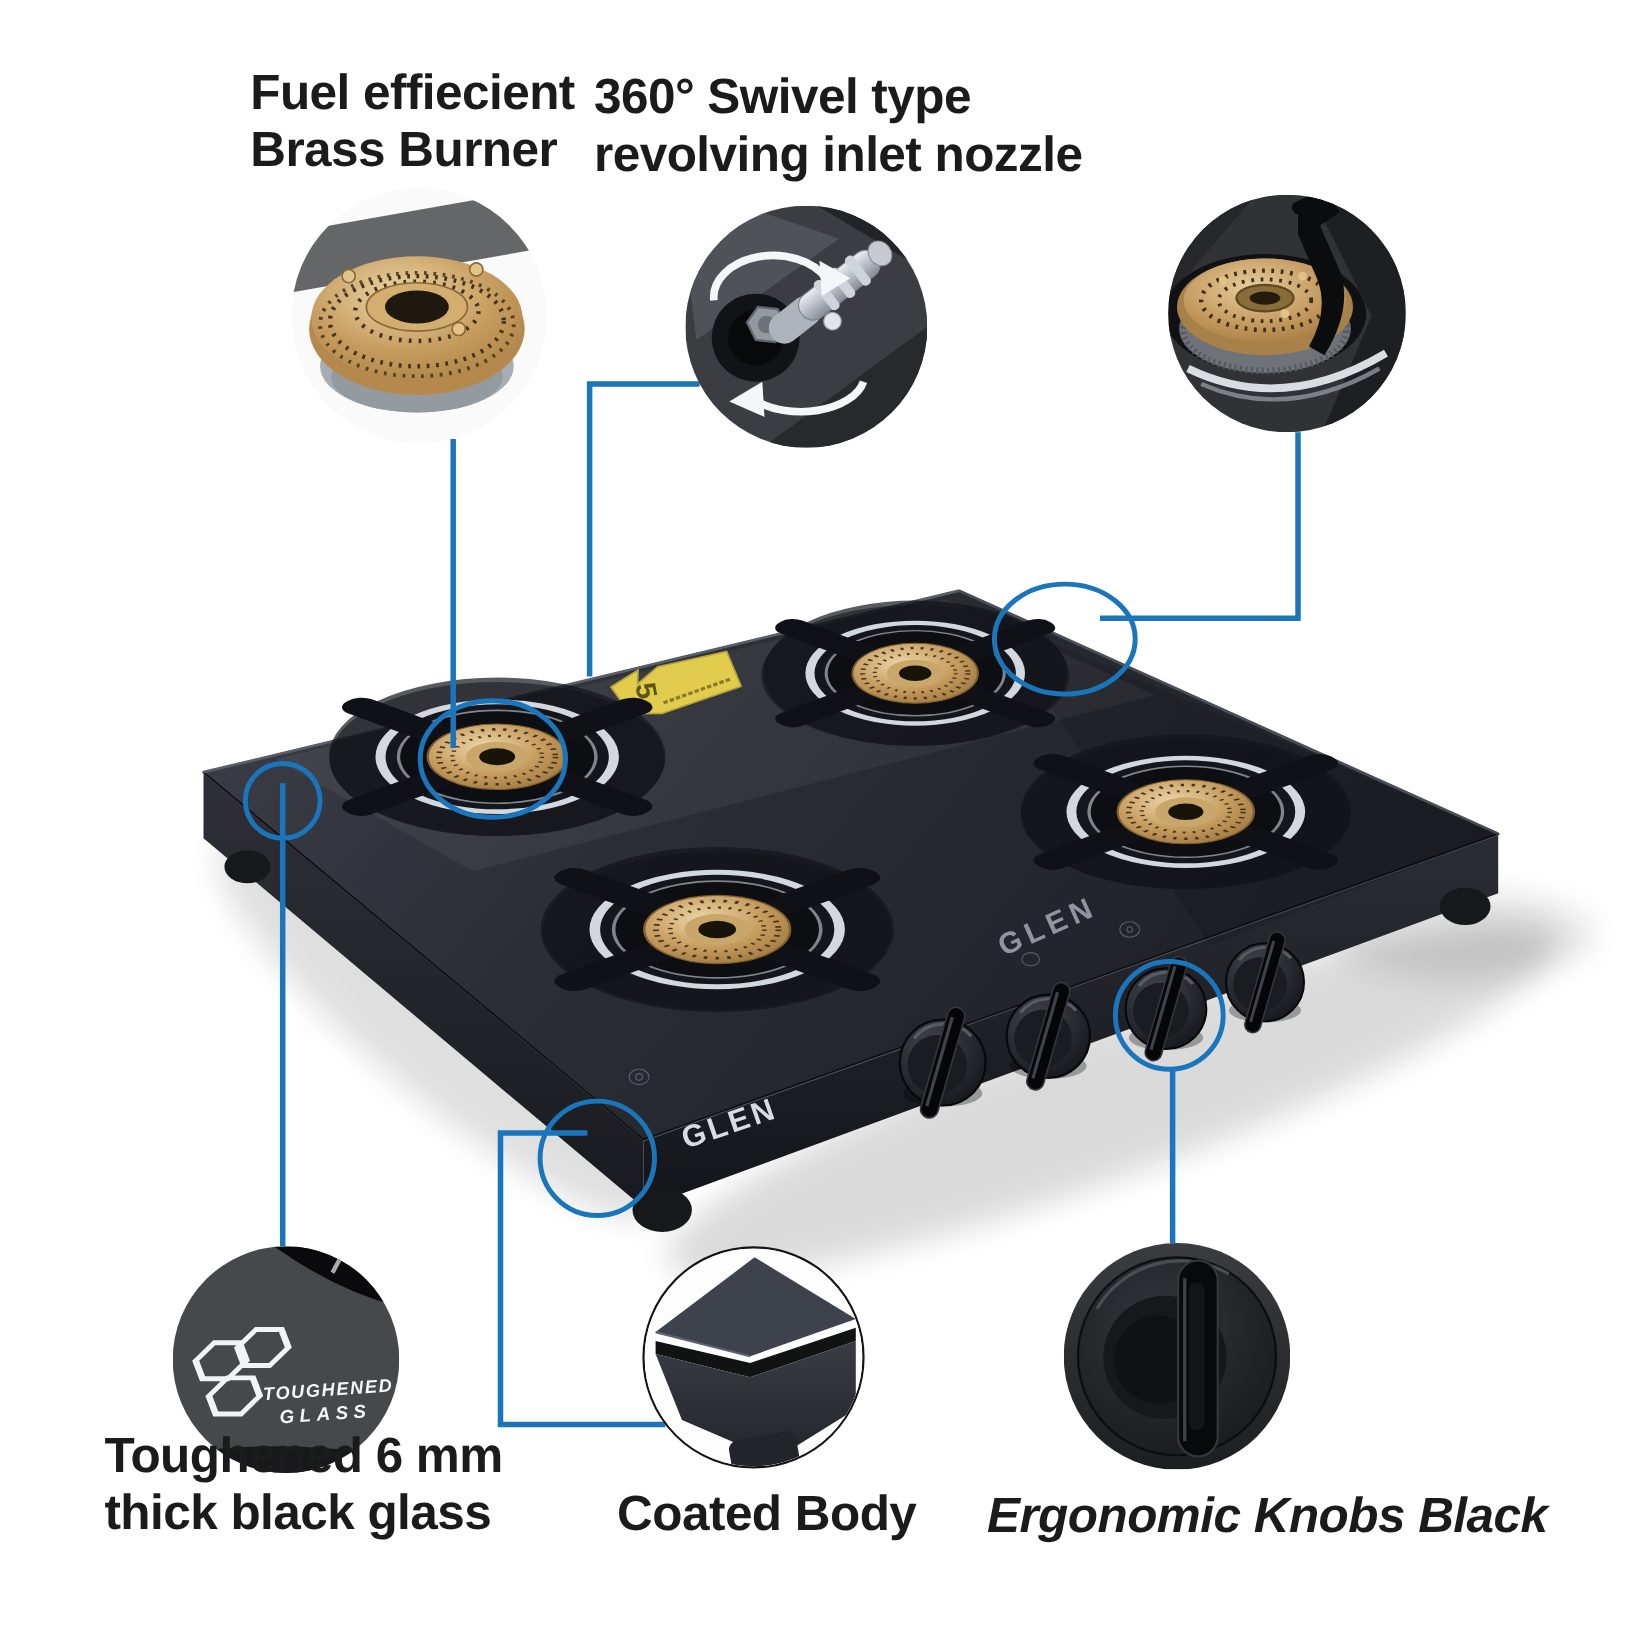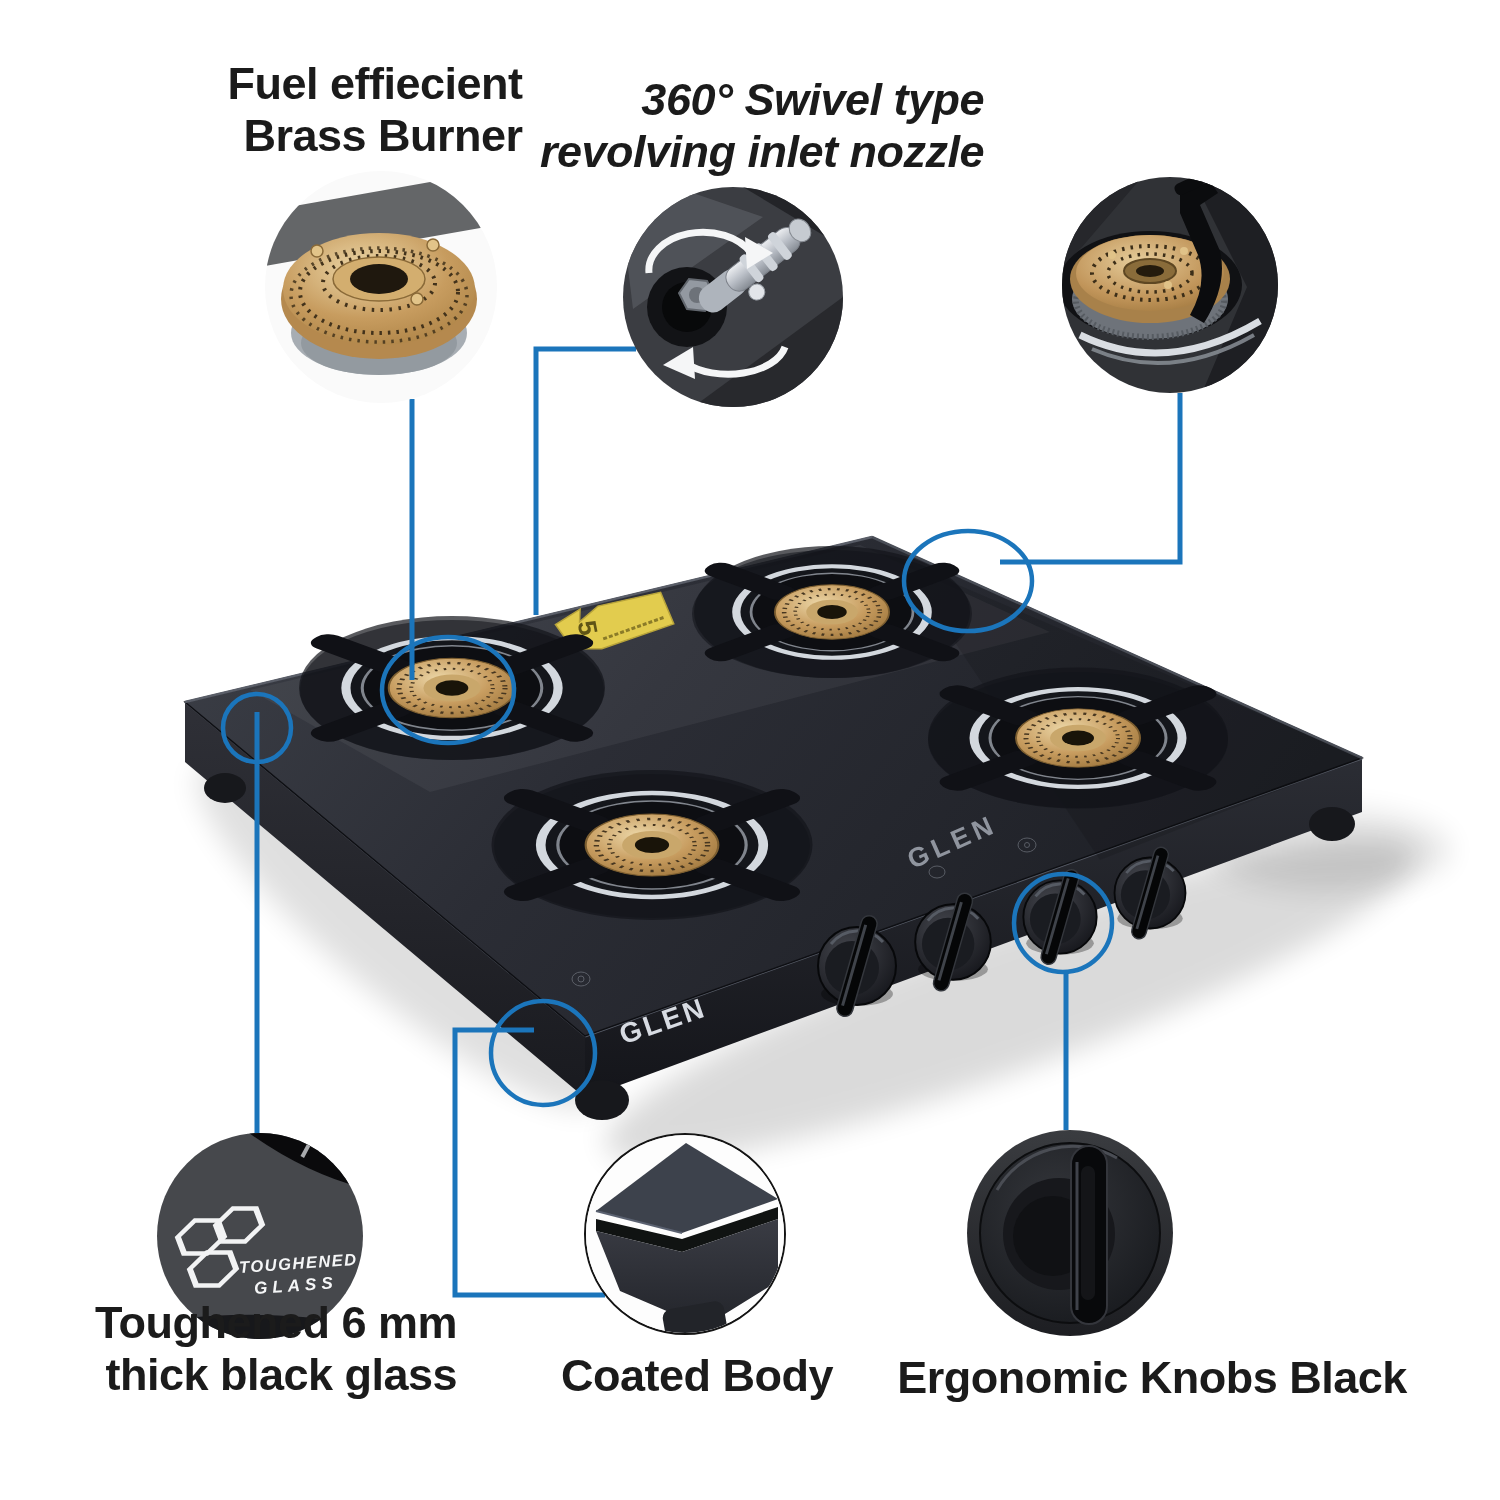--- a/index.html
+++ b/index.html
@@ -1,18 +1,18 @@
 <!DOCTYPE html>
 <html><head>
 <meta charset="utf-8">
 <style>
   html,body{margin:0;padding:0;background:#ffffff;}
   #canvas{position:relative;width:1500px;height:1500px;background:#ffffff;overflow:hidden;
           font-family:"Liberation Sans", sans-serif;}
-  .label{position:absolute;transform:translateX(-50%);text-align:right;color:#1b1b1b;
+  .label{position:absolute;transform:translateX(-50%);text-align:left;color:#1b1b1b;
          font-weight:bold;font-size:45px;line-height:1.16;letter-spacing:-0.5px;white-space:nowrap;}
   .callout-circle{position:absolute;border-radius:50%;overflow:hidden;}
   .callout-circle svg{display:block;}
   svg text{font-family:"Liberation Sans", sans-serif;}
 </style>
 </head>
 <body>
 
 <div id="canvas">
 
@@ -308,32 +308,32 @@
         <line x1="110" y1="32" x2="110" y2="180" stroke="#3f424a" stroke-width="3"></line>
       </g>
     </svg>
   </div>
 
   <div class="label" style="left:375px;top:58px;">
     <div>Fuel effiecient</div>
     <div>Brass Burner</div>
   </div>
 
-  <div class="label" style="left:762px;top:74px;font-style:italic;">
+  <div class="label" style="left:762px;top:62px;">
     <div>360° Swivel type</div>
     <div>revolving inlet nozzle</div>
   </div>
 
 
   <div class="label" style="left:276px;top:1297px;">
     <div>Toughened 6 mm</div>
     <div>thick black glass</div>
   </div>
 
   <div class="label" style="left:697px;top:1350px;">
     <div>Coated Body</div>
   </div>
 
-  <div class="label" style="left:1152px;top:1352px;">
+  <div class="label" style="left:1152px;top:1352px;font-style:italic;">
     <div>Ergonomic Knobs Black</div>
   </div>
 
 </div>
 
 </body></html>

